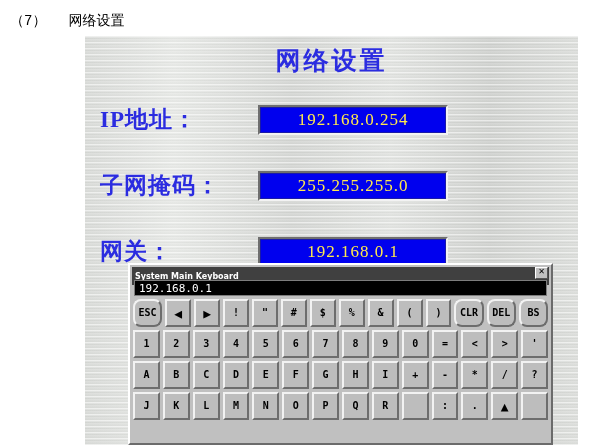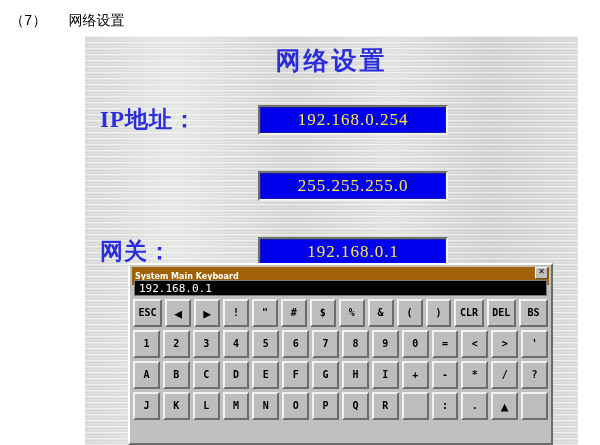--- a/index.html
+++ b/index.html
@@ -72,21 +72,21 @@
     position:absolute; left:128px; top:263px;
     width:425px; height:182px;
     background:#c0c0c0;
     border:2px solid;
     border-color:#ffffff #6b6b6b #6b6b6b #ffffff;
     box-sizing:border-box;
     font-family:"DejaVu Sans Mono", monospace;
   }
   #kb-titlebar{
     position:absolute; left:2px; top:2px; right:2px; height:18px;
-    background:#a16207;
+    background:#404040;
     display:flex; align-items:center;text-decoration:underline;
   }
   #kb-title{
     color:#ffffff; font-family:"DejaVu Sans", sans-serif;
     font-size:8px; line-height:11px; padding-left:3px;
     white-space:nowrap; font-weight:600;
   }
   #kb-close{
     position:absolute; right:1px; top:0px;
     width:11px; height:10px;
@@ -119,21 +119,21 @@
     background:#bdbdbd;
     border:2px solid;
     border-color:#f2f2f2 #6d6d6d #6d6d6d #f2f2f2;
     box-sizing:border-box;
     display:flex; align-items:center; justify-content:center;
     font-family:"DejaVu Sans Mono", monospace;
     font-size:10px; font-weight:700; color:#000;
     cursor:pointer; user-select:none;
     overflow:hidden; line-height:1;
   }
-  .kb-key.wide{ flex:1.15 1 0; }
+  .kb-key.wide{ flex:1.15 1 0;border-radius:8px; }
   .kb-key.arrow{ font-size:13px; }
 </style>
 </head>
 <body>
 
 <div id="caption">
   <span class="num">（7）</span><span class="cap-text">网络设置</span>
 </div>
 
 <div id="hmi-panel">
@@ -141,20 +141,21 @@
   <div id="panel-title">网络设置</div>
 
   <div class="field-row" style="top:68px;">
     <div class="field-label">IP地址：</div>
     <div class="value-box">
       <span class="value-text">192.168.0.254</span>
     </div>
   </div>
 
   <div class="field-row" style="top:134px;">
+    <div class="field-label">子网掩码：</div>
     <div class="value-box">
       <span class="value-text">255.255.255.0</span>
     </div>
   </div>
 
   <div class="field-row" style="top:200px;">
     <div class="field-label">网关：</div>
     <div class="value-box">
       <span class="value-text">192.168.0.1</span>
     </div>

